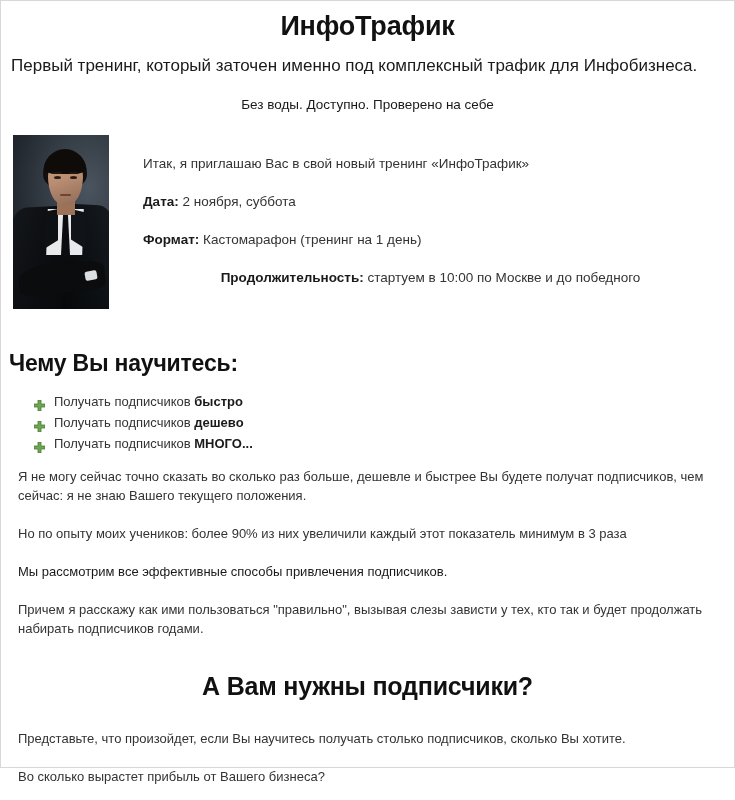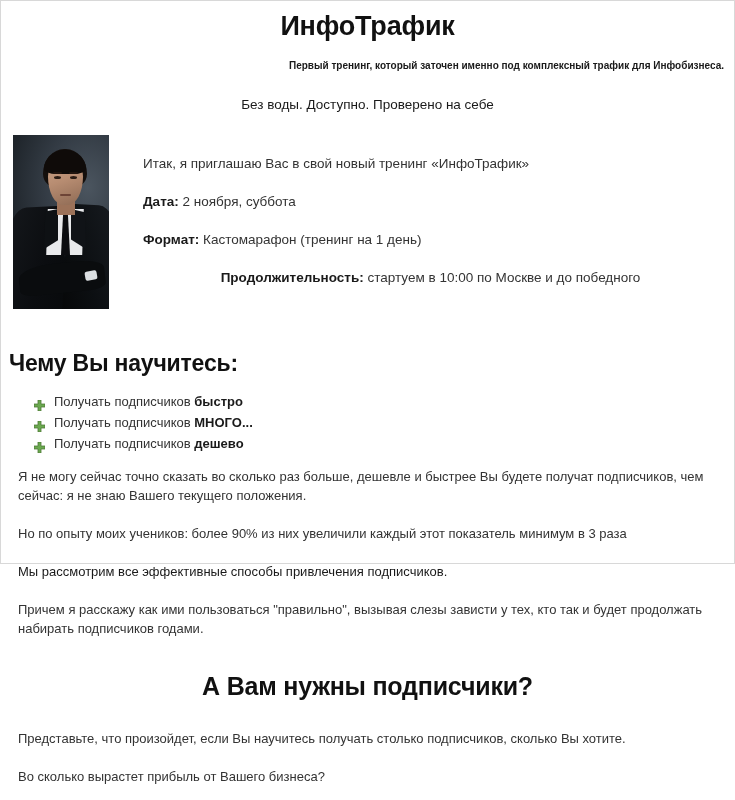--- a/index.html
+++ b/index.html
@@ -10,43 +10,43 @@
   body {
     width: 735px;
     height: 800px;
     font-family: "Liberation Sans", "DejaVu Sans", sans-serif;
     color: #222222;
     overflow: hidden;
   }
   .page {
     position: relative;
     width: 735px;
-    height: 564px;
+    height: 768px;
     box-sizing: border-box;
     border: 1px solid #d8d8d8;
     background: #ffffff;
   }
   .inner {
     padding: 0 10px;
   }
 
   
   .title {
     text-align: center;
     font-size: 27px;
     font-weight: bold;
     color: #111111;
     margin: 8px 0 0 0;
     letter-spacing: -0.2px;
     line-height: 34px;
   }
   .subtitle-1 {
-    text-align: right;
-    font-size: 10px;
-    font-weight: bold;
+    text-align: left;
+    font-size: 17px;
+    font-weight: normal;
     color: #1a1a1a;
     margin: 14px 0 0 0;
     line-height: 18px;
   }
   .subtitle-2 {
     text-align: center;
     font-size: 13.5px;
     font-weight: normal;
     color: #1a1a1a;
     margin: 21px 0 0 0;
@@ -325,29 +325,29 @@
           </svg>
         </span>
         <span>Получать подписчиков </span><b>быстро</b>
       </li>
       <li class="bullet-item">
         <span class="plus-icon">
           <svg width="11" height="11" viewBox="0 0 11 11">
             <path d="M4 0 H7 V4 H11 V7 H7 V11 H4 V7 H0 V4 H4 Z" fill="#6aa84f" stroke="#4e7a38" stroke-width="0.8"></path>
           </svg>
         </span>
-        <span>Получать подписчиков </span><b>МНОГО...</b>
+        <span>Получать подписчиков </span><b>дешево</b>
       </li>
       <li class="bullet-item">
         <span class="plus-icon">
           <svg width="11" height="11" viewBox="0 0 11 11">
             <path d="M4 0 H7 V4 H11 V7 H7 V11 H4 V7 H0 V4 H4 Z" fill="#6aa84f" stroke="#4e7a38" stroke-width="0.8"></path>
           </svg>
         </span>
-        <span>Получать подписчиков </span><b>дешево</b>
+        <span>Получать подписчиков </span><b>МНОГО...</b>
       </li>
     </ul>
 
     <p class="para">Я не могу сейчас точно сказать во сколько раз больше, дешевле и быстрее Вы будете получат подписчиков, чем сейчас: я не знаю Вашего текущего положения.</p>
     <p class="para tight">Но по опыту моих учеников: более 90% из них увеличили каждый этот показатель минимум в 3 раза</p>
     <p class="para tight strong">Мы рассмотрим все эффективные способы привлечения подписчиков.</p>
     <p class="para tight">Причем я расскажу как ими пользоваться "правильно", вызывая слезы зависти у тех, кто так и будет продолжать набирать подписчиков годами.</p>
 
     <h2 class="cta-heading">А Вам нужны подписчики?</h2>
 

